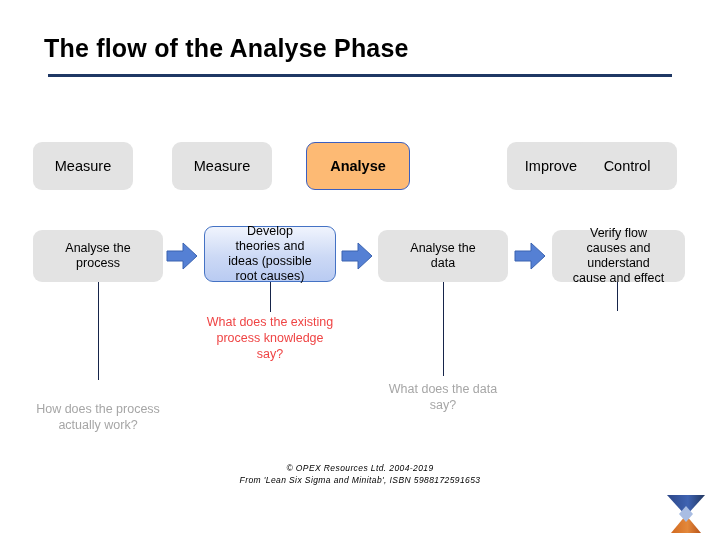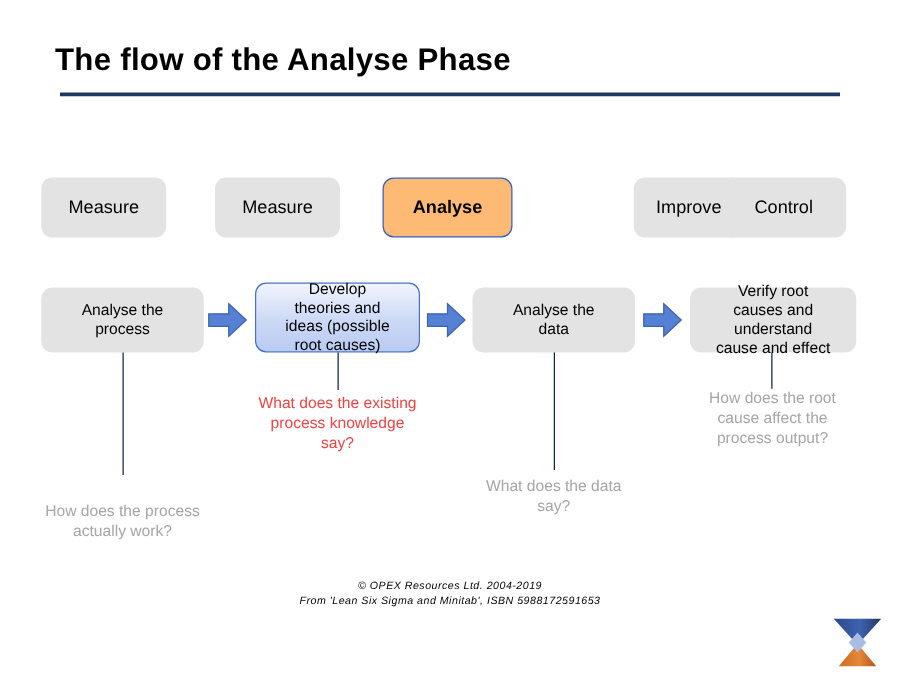--- a/index.html
+++ b/index.html
@@ -161,21 +161,21 @@
 
   <div class="step highlight" style="left:204px; top:226px; width:132px; height:56px;">
     <span>Develop theories and ideas (possible root causes)</span>
   </div>
 
   <div class="step" style="left:378px; top:230px; width:130px; height:52px;">
     <span>Analyse the data</span>
   </div>
 
   <div class="step" style="left:552px; top:230px; width:133px; height:52px;">
-    <span>Verify root causes and understand cause and effect</span>
+    <span>Verify flow causes and understand cause and effect</span>
   </div>
 
   <div class="arrow" style="left:166px; top:241px;">
     <svg viewBox="0 0 32 30" width="32" height="30">
       <polygon points="1,10 17,10 17,2 31,15 17,28 17,20 1,20" fill="#5580d4" stroke="#3b63b0" stroke-width="1"></polygon>
     </svg>
   </div>
   <div class="arrow" style="left:341px; top:241px;">
     <svg viewBox="0 0 32 30" width="32" height="30">
       <polygon points="1,10 17,10 17,2 31,15 17,28 17,20 1,20" fill="#5580d4" stroke="#3b63b0" stroke-width="1"></polygon>
@@ -189,23 +189,20 @@
 
   <div class="connector" style="left:98px;  top:282px; height:98px;"></div>
   <div class="connector" style="left:270px; top:282px; height:30px;"></div>
   <div class="connector" style="left:443px; top:282px; height:94px;"></div>
   <div class="connector" style="left:617px; top:282px; height:29px;"></div>
 
   <div class="caption dark" style="left:204px; top:314px; width:132px;">
     <span>What does the existing process knowledge say?</span>
   </div>
 
-  <div class="caption" style="left:551px; top:310px; width:134px;">
-    <span>How does the root cause affect the process output?</span>
-  </div>
 
   <div class="caption" style="left:376px; top:381px; width:134px;">
     <span>What does the data say?</span>
   </div>
 
   <div class="caption" style="left:24px;  top:388px; width:148px;margin-top:13px;">
     <span>How does the process actually work?</span>
   </div>
 
   <div class="footer">

